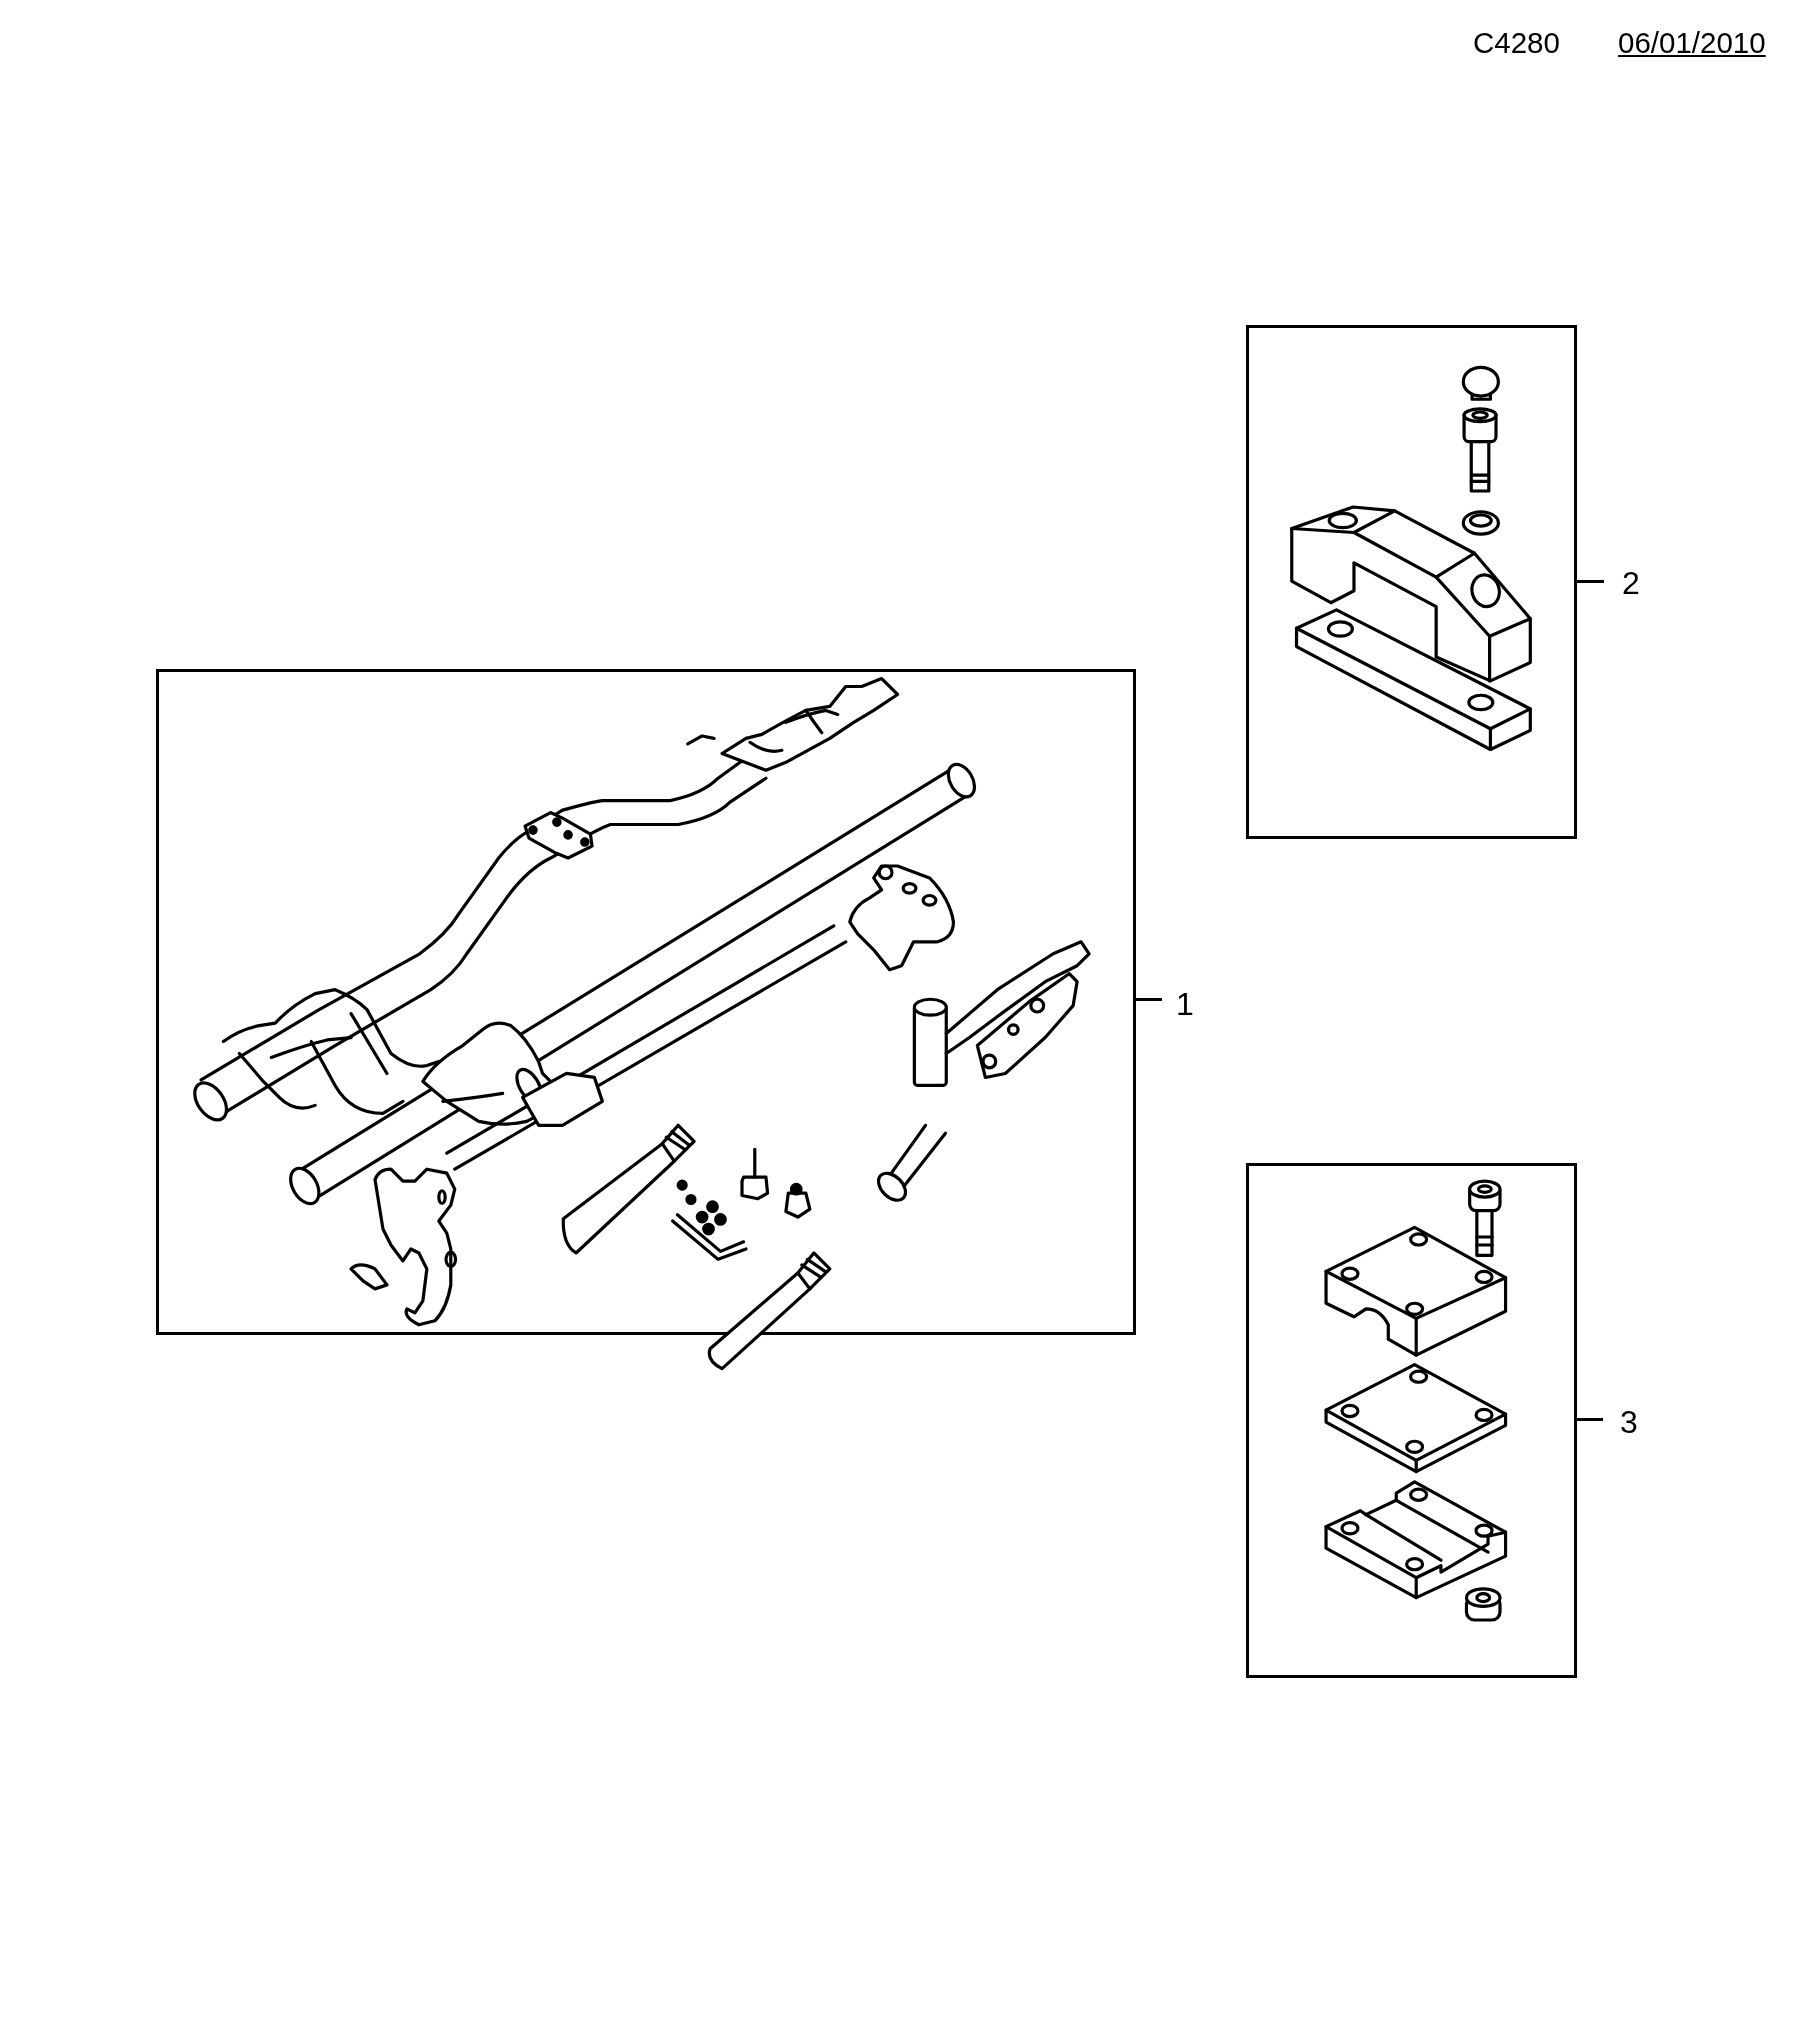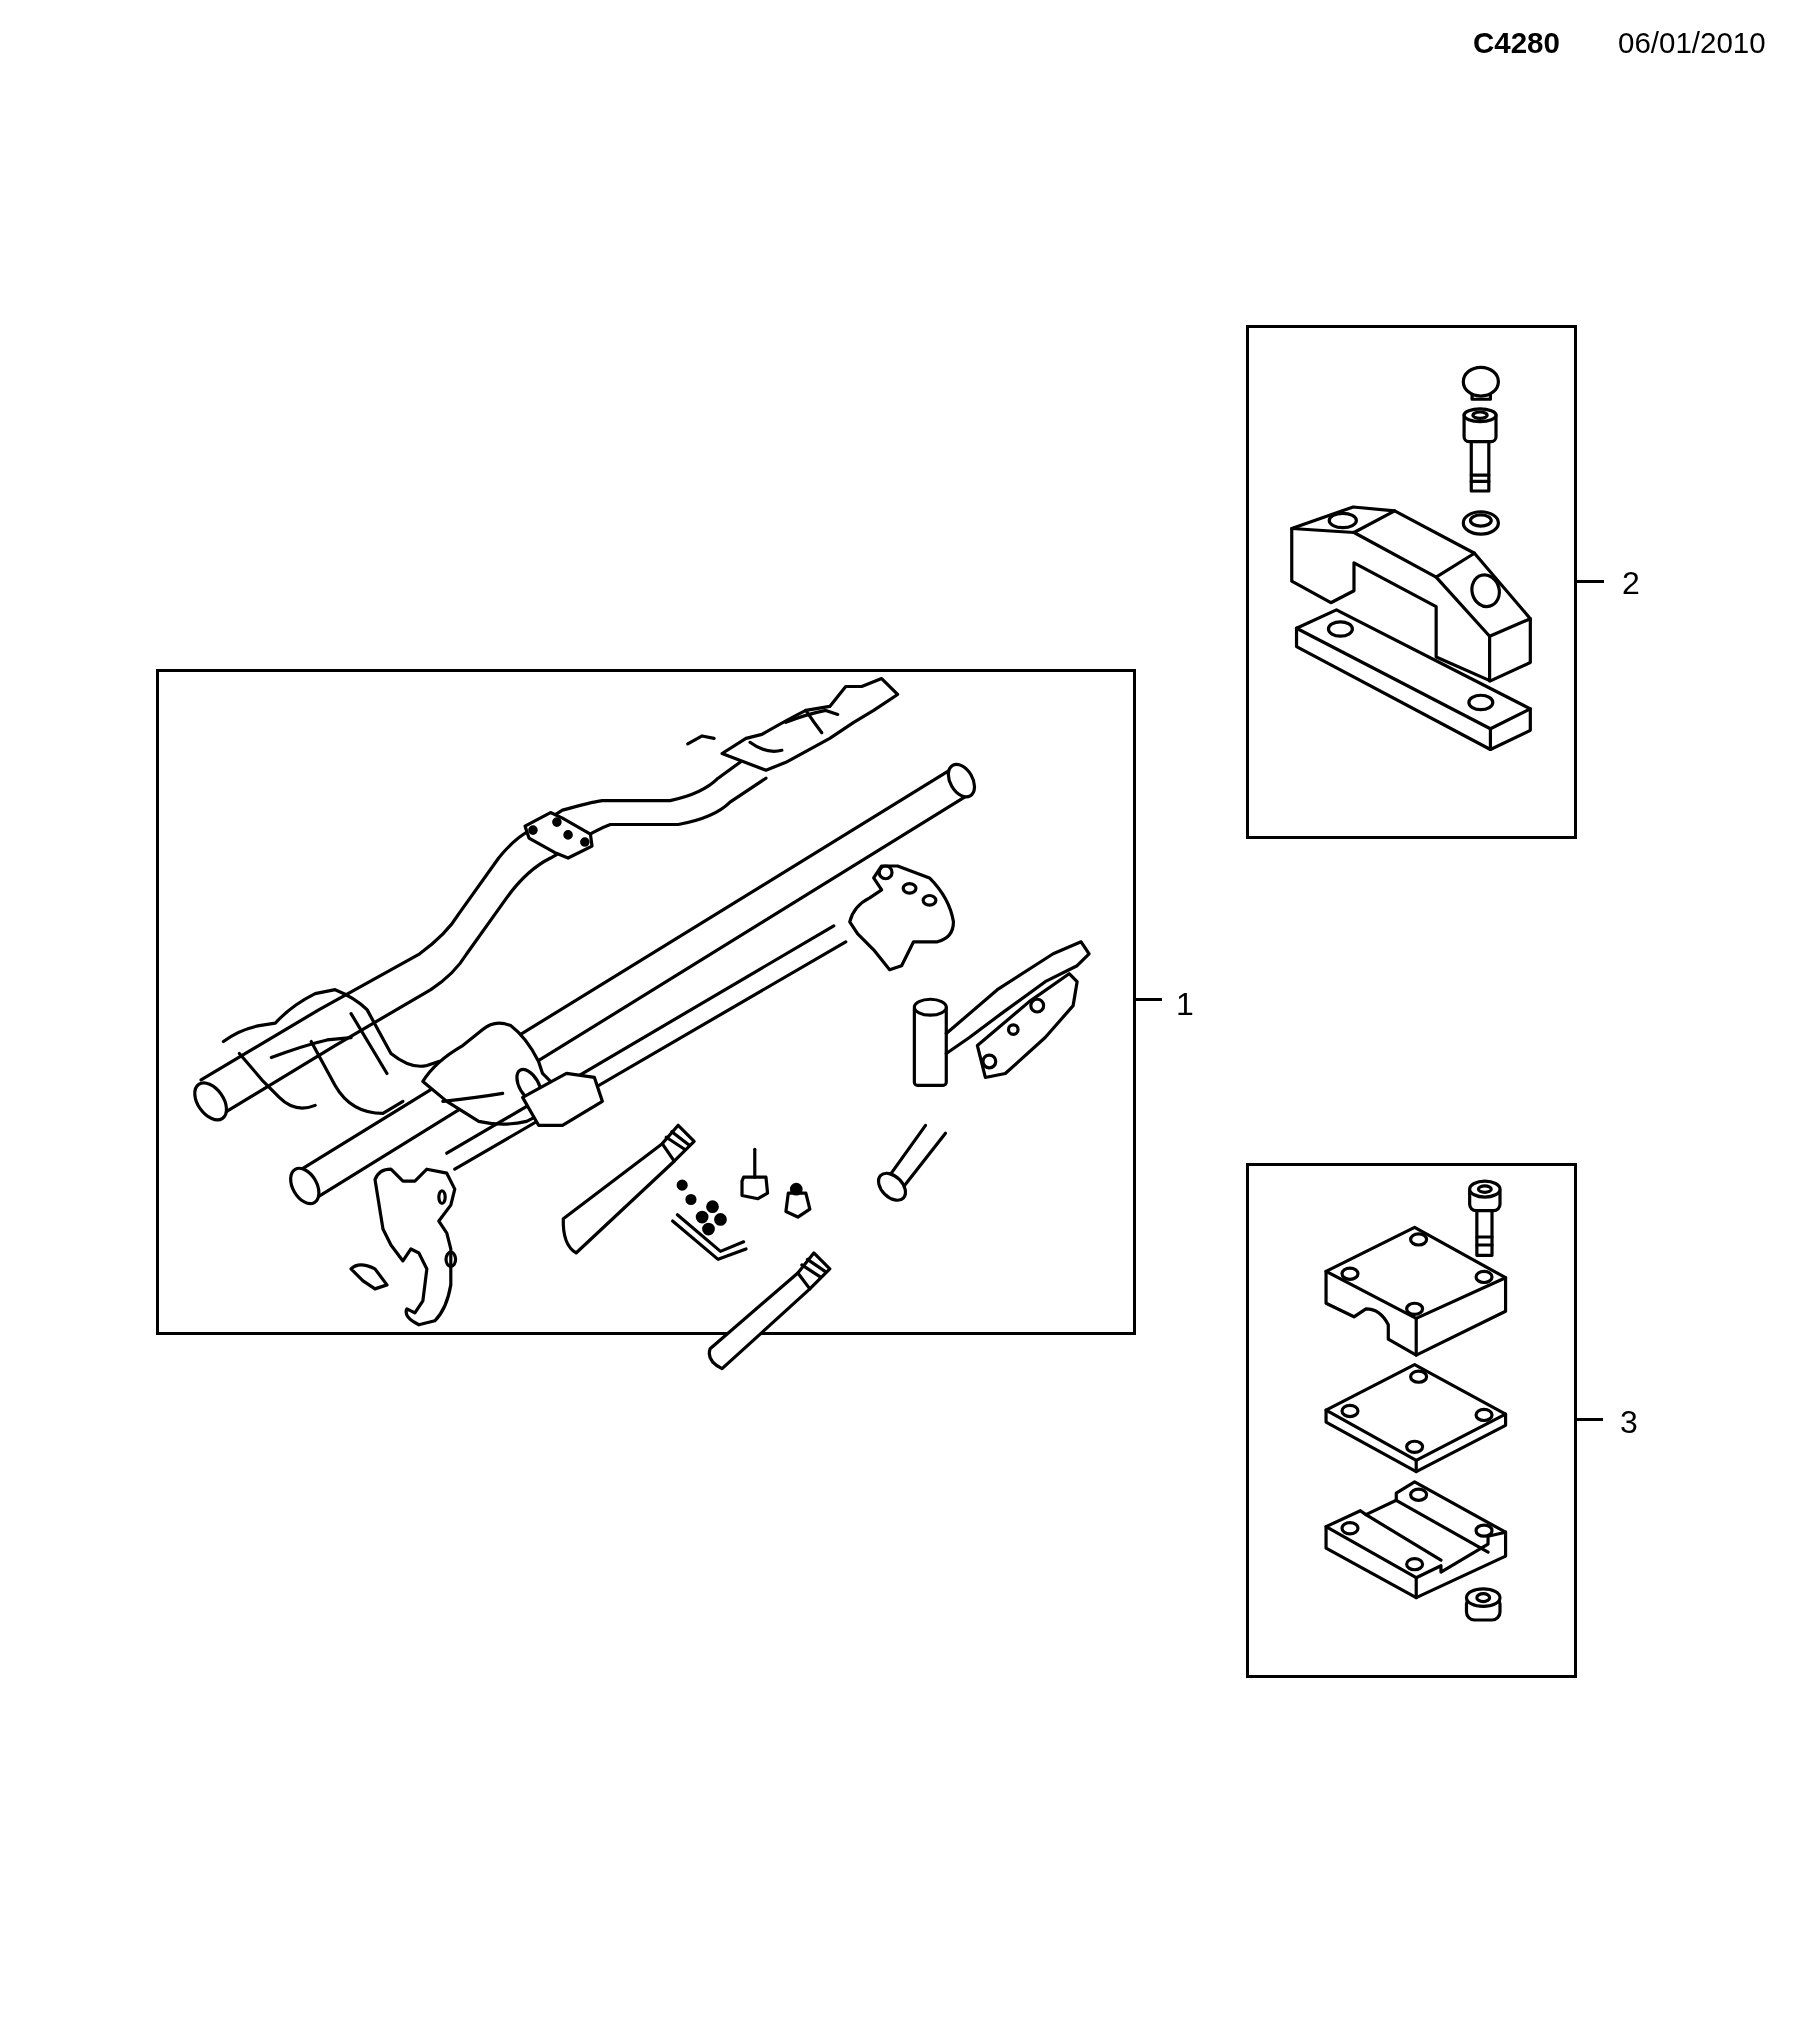--- a/index.html
+++ b/index.html
@@ -1,20 +1,20 @@
 <!DOCTYPE html>
 <html style="font-size:12.8px"><head>
 <meta charset="utf-8">
 <style>
   html, body { margin: 0; padding: 0; background: #ffffff; }
   body { width: 1796px; height: 2036px; position: relative; overflow: hidden;
          font-family: "Liberation Sans", sans-serif; color: #000; }
   .hdr { position: absolute; top: 24px; font-size: 29.5px; line-height: 37px; }
-  #hdr-code { left: 1473px; font-weight: bold; }
-  #hdr-date { left: 1618px; }
+  #hdr-code { left: 1473px; }
+  #hdr-date { left: 1618px; text-decoration: underline; }
   .frame { position: absolute; border: 3.2px solid #000; box-sizing: border-box; background: transparent; }
   #frame-1 { left: 156px; top: 669px; width: 980px; height: 666px; }
   #frame-2 { left: 1246px; top: 325px; width: 331px; height: 514px; }
   #frame-3 { left: 1246px; top: 1163px; width: 331px; height: 515px; }
   .leader { position: absolute; height: 3.2px; background: #000; }
   #leader-1 { left: 1134px; top: 998px; width: 28px; }
   #leader-2 { left: 1575px; top: 580px; width: 29px; }
   #leader-3 { left: 1575px; top: 1418px; width: 28px; }
   .callout { position: absolute; font-size: 32px; line-height: 32px; }
   #callout-1 { left: 1176px; top: 988px; }

